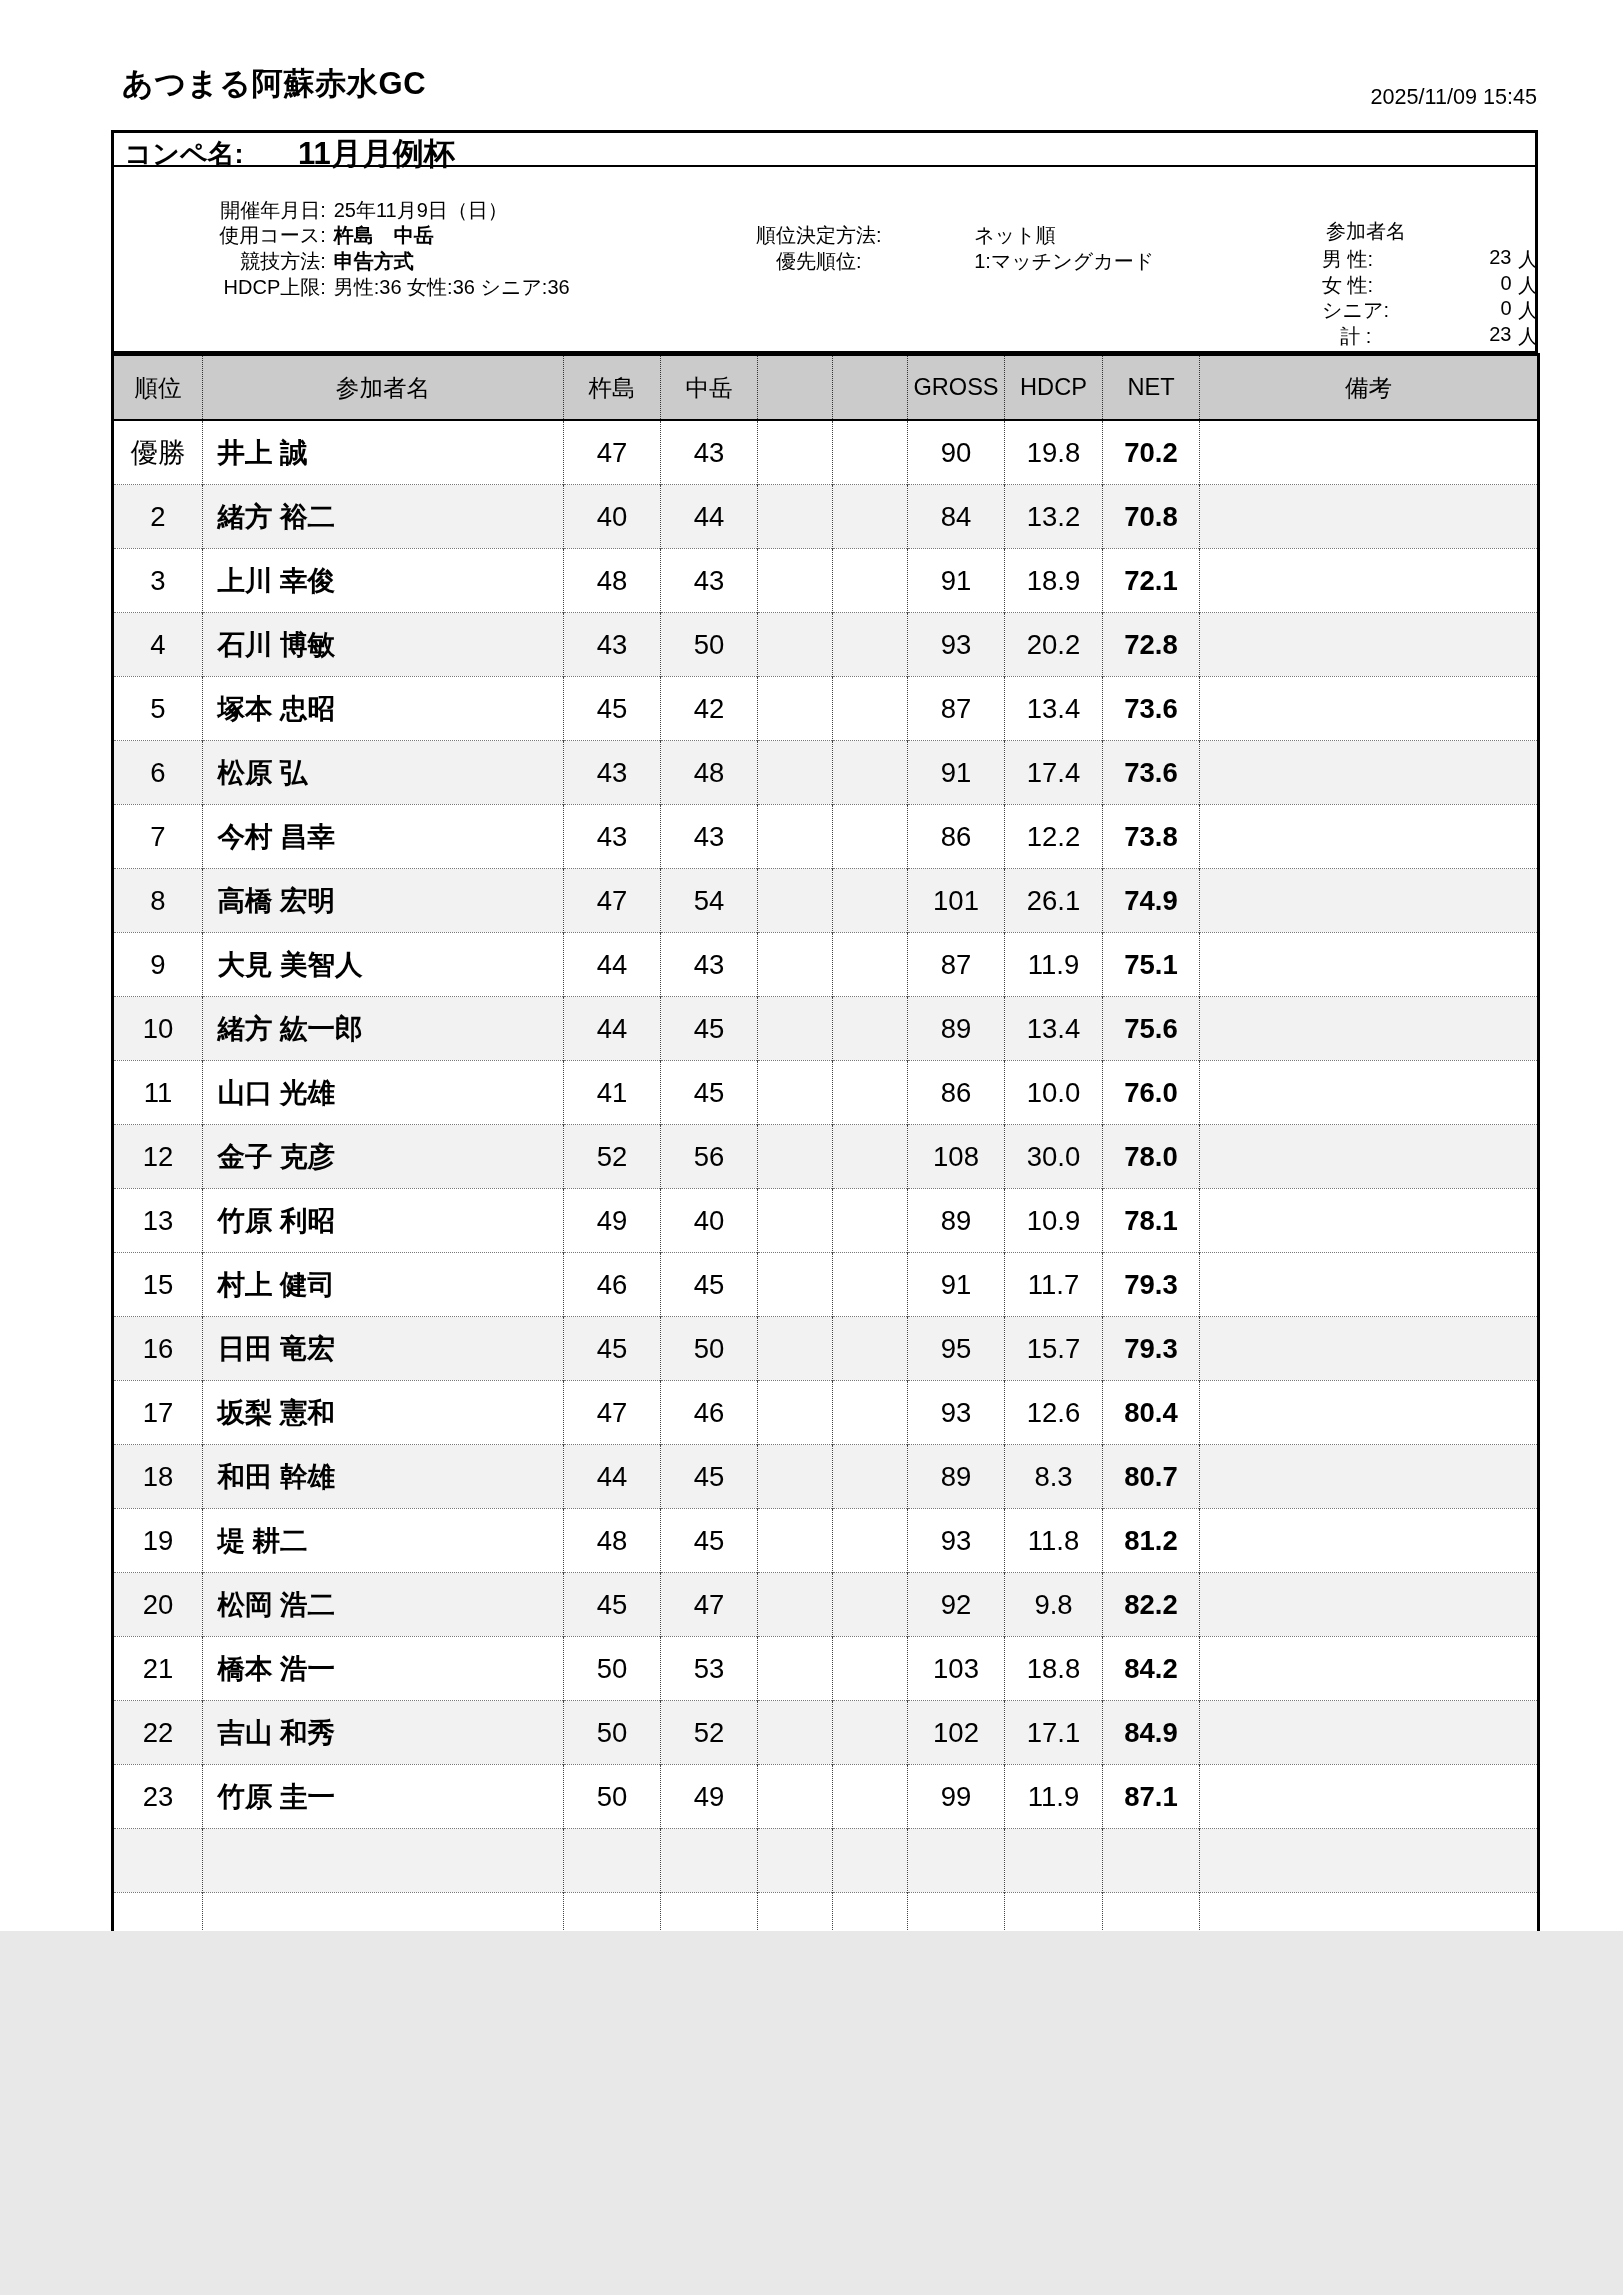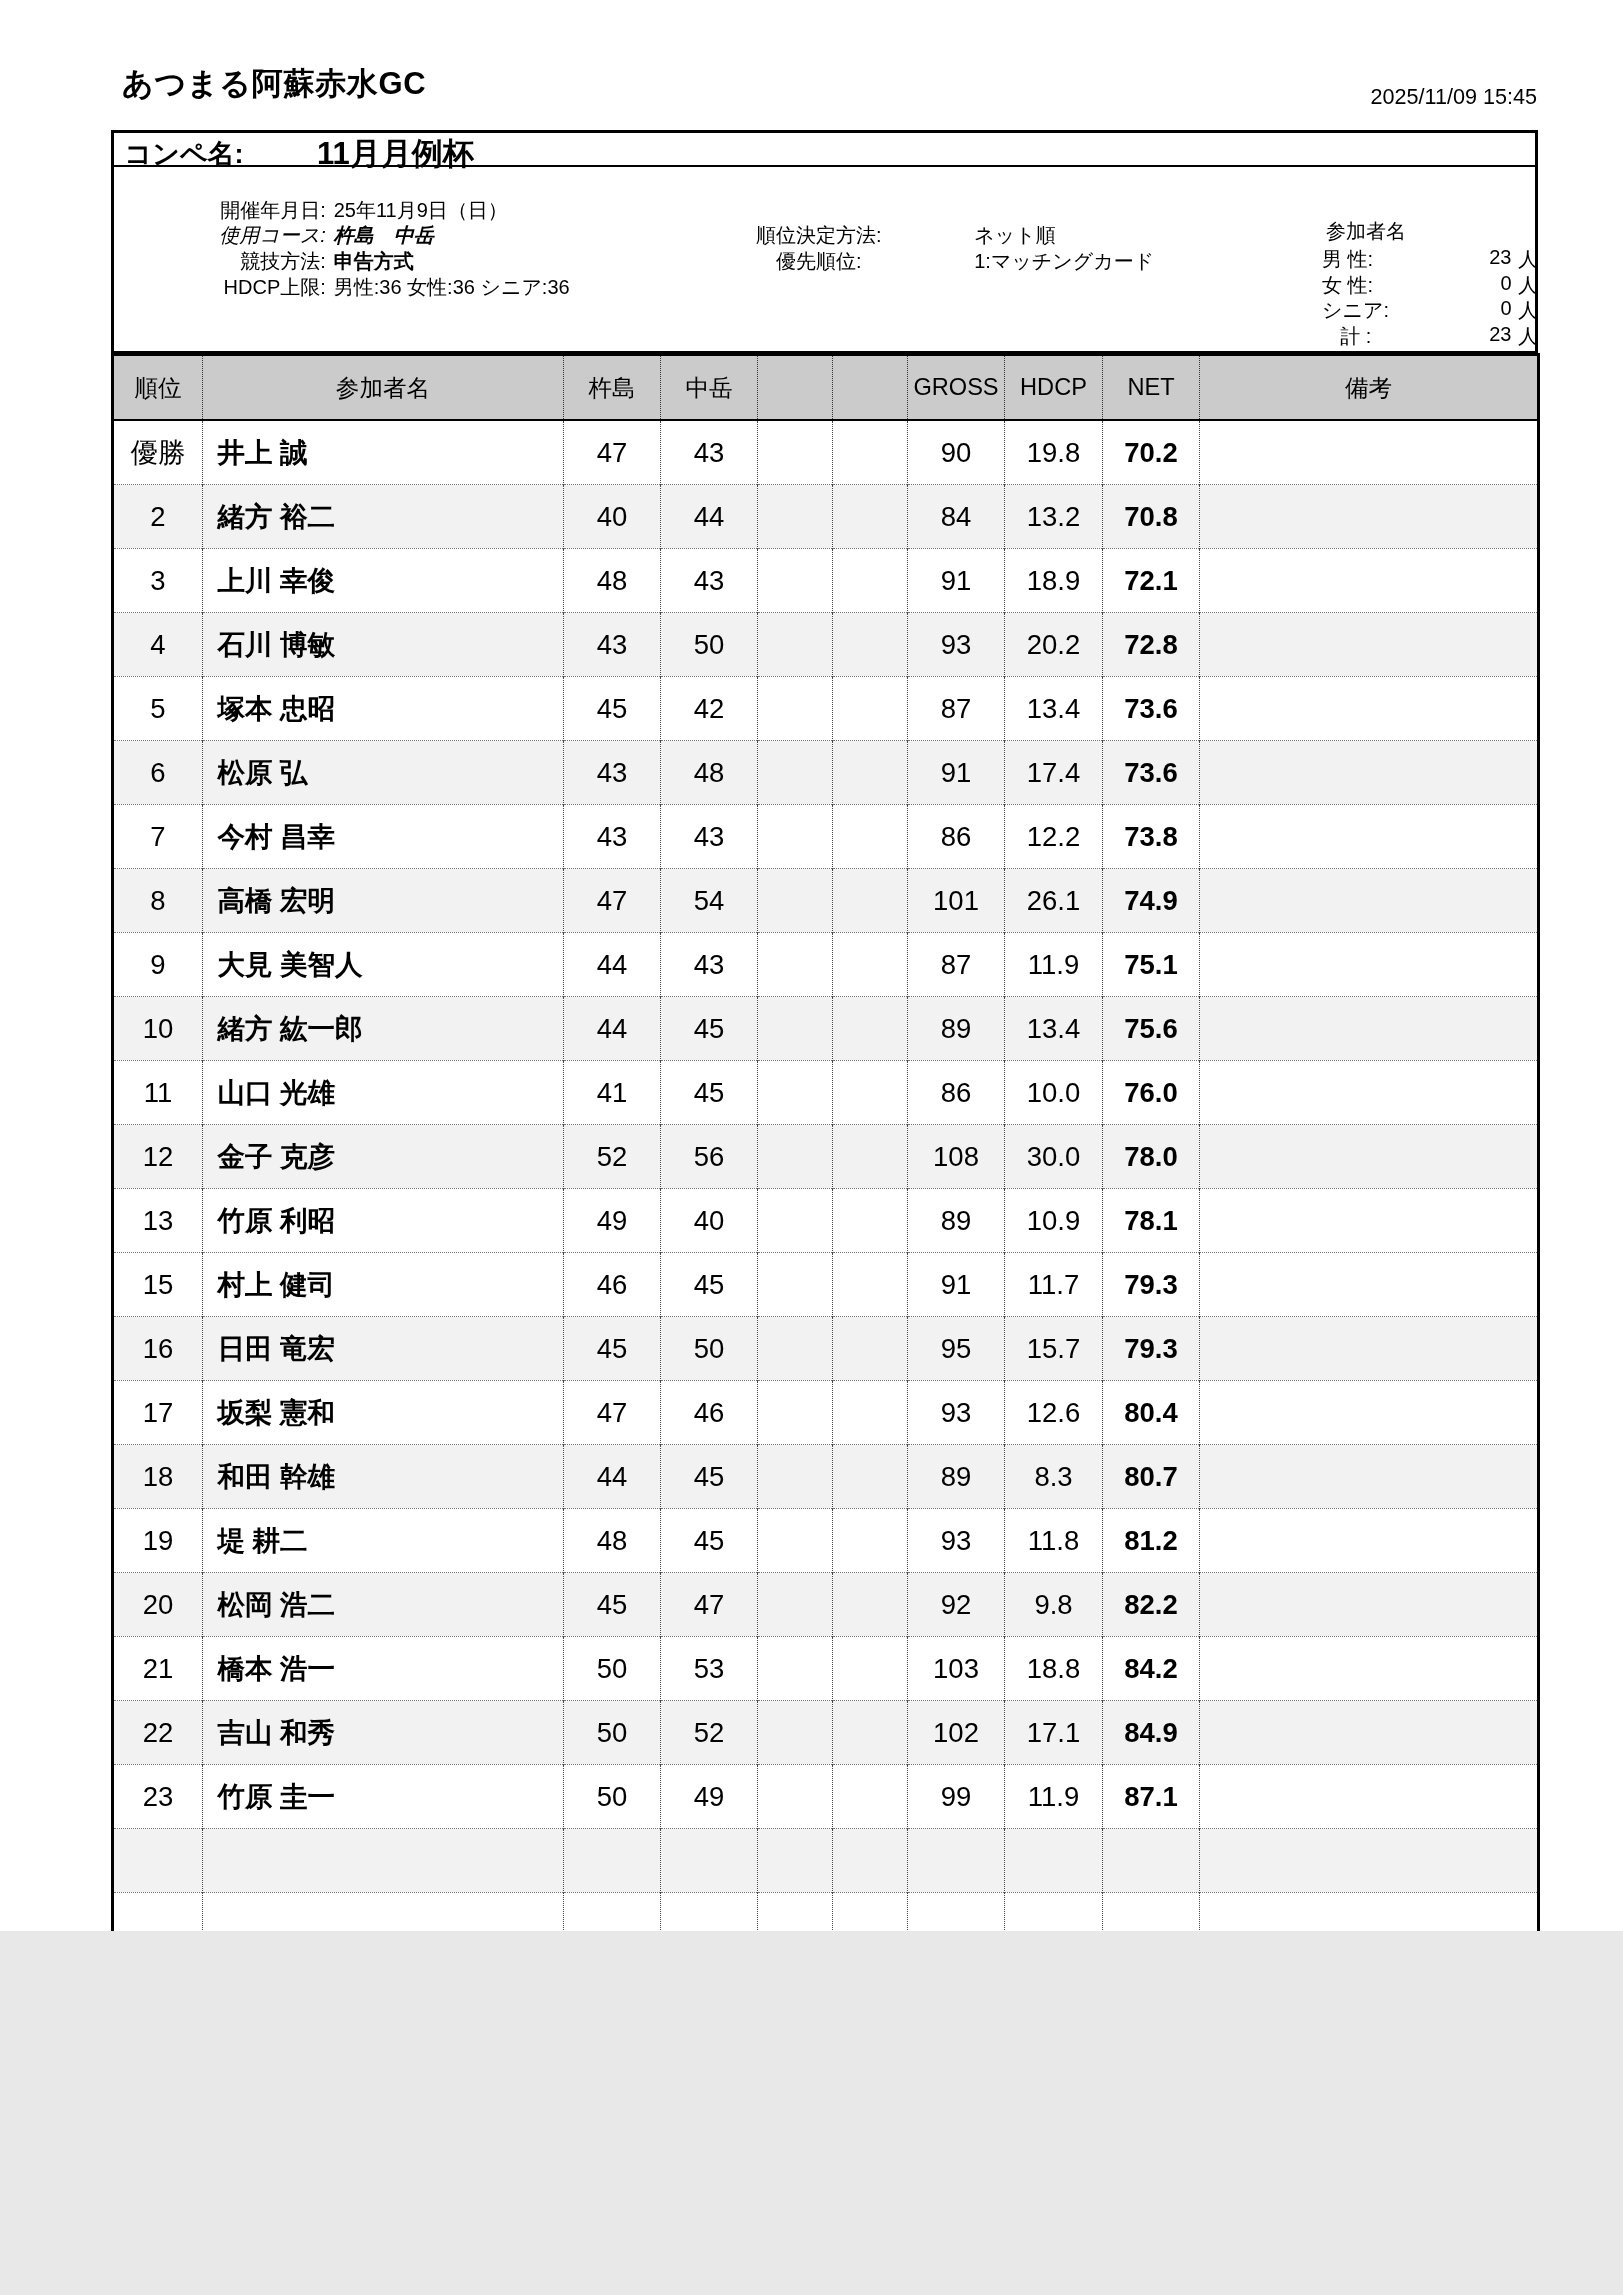--- a/index.html
+++ b/index.html
@@ -7,21 +7,21 @@
     position:relative;width:1623px;height:1931px;background:#ffffff;color:#000;
     font-family:"Liberation Sans","DejaVu Sans",sans-serif;overflow:hidden;margin:0 auto;
   }
   
   .club{position:absolute;left:122px;top:63px;font-size:31px;font-weight:700;letter-spacing:0.7px;}
   .stamp{position:absolute;top:84px;right:86px;font-size:21.6px;}
   
   .infobox{position:absolute;left:111px;top:130px;width:1427px;height:224px;border:3.3px solid #000;box-sizing:border-box;}
   .comprow{position:absolute;left:0;top:0;width:100%;height:34px;border-bottom:2.6px solid #000;box-sizing:border-box;}
   .comp-label{position:absolute;left:10.5px;top:2.6px;font-size:27px;font-weight:700;}
-  .comp-value{position:absolute;left:203px;top:0px;font-size:31px;font-weight:700;}
+  .comp-value{position:absolute;left:184px;top:0px;font-size:31px;font-weight:700;}
   .dline{position:absolute;font-size:20px;white-space:pre;}
   .dlabel{display:inline-block;width:168px;text-align:right;}
   .dvalue{margin-left:7.9px;}
   .bold{font-weight:700;}
   .mlabel{display:inline-block;width:295px;text-align:center;}
   .ppline{position:absolute;left:1208px;width:216px;display:flex;font-size:20px;}
   .ppline .v{flex:1;text-align:right;}
   .ppline .u{margin-left:6.5px;}
   
   .results{position:absolute;left:111px;top:353px;width:1427px;border-collapse:collapse;table-layout:fixed;border:3.3px solid #000;}
@@ -47,21 +47,21 @@
 
   <div class="infobox">
     <div class="comprow">
       <span class="comp-label">コンペ名:</span>
       <span class="comp-value">11月月例杯</span>
     </div>
 
     <div class="dline" style="left:10.5px;top:41px;">
       <span class="dlabel">開催年月日:</span><span class="dvalue">25年11月9日（日）</span>
     </div>
-    <div class="dline" style="left:10.5px;top:66px;font-style:italic;">
+    <div class="dline" style="left:10.5px;top:66px;">
       <span class="dlabel">使用コース:</span><span class="dvalue bold">杵島　中岳</span>
     </div>
     <div class="dline" style="left:10.5px;top:92px;">
       <span class="dlabel">競技方法:</span><span class="dvalue bold">申告方式</span>
     </div>
     <div class="dline" style="left:10.5px;top:118px;">
       <span class="dlabel">HDCP上限:</span><span class="dvalue">男性:36 女性:36 シニア:36</span>
     </div>
 
     <div class="dline" style="left:524px;top:66px;">

